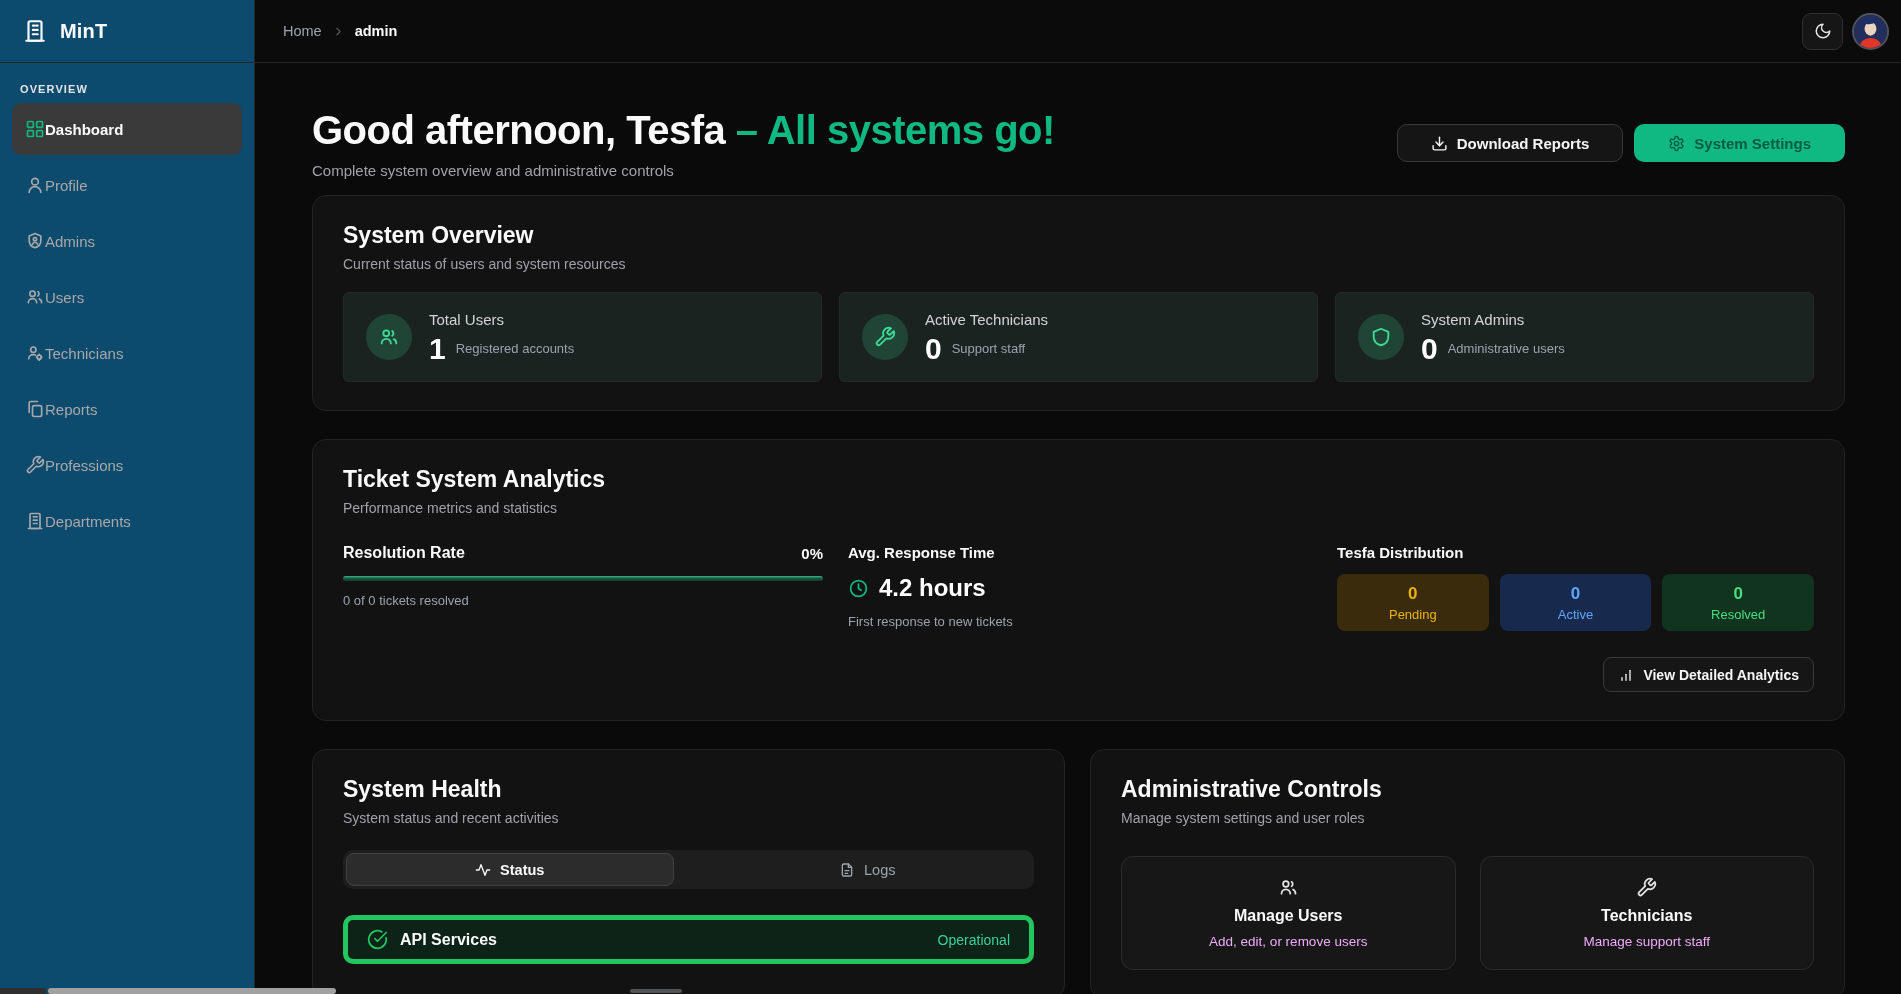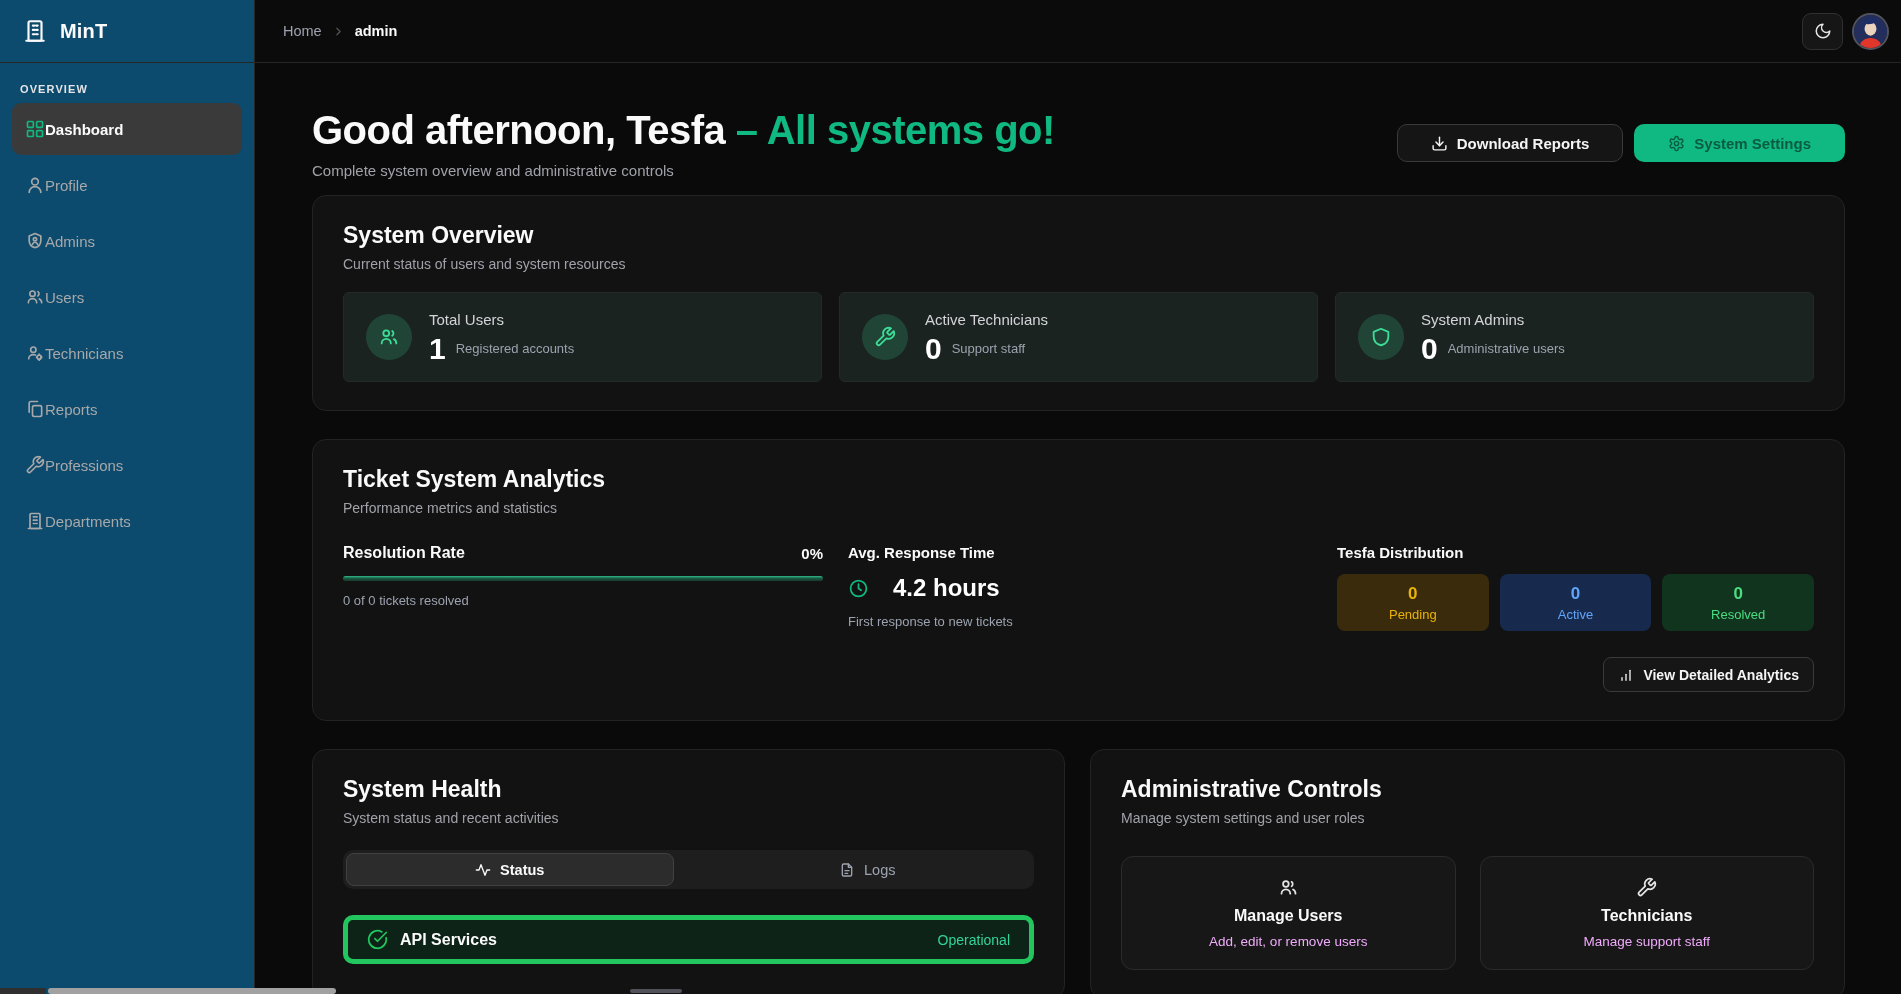--- a/index.html
+++ b/index.html
@@ -62,21 +62,21 @@
 
   
   .analytics-grid { display:grid; grid-template-columns:480px 1fr 477px; gap:25px; margin-top:28px; }
   .metric-head { display:flex; justify-content:space-between; align-items:center; }
   .metric-label { font-size:16px; font-weight:600; }
   .metric-pct { font-size:15px; font-weight:700; }
   .progress-track { margin-top:14px; height:5px; border-radius:3px; background:linear-gradient(180deg,#2fbf8c 0%,#1c5a42 45%,#153c2d 100%); position:relative; overflow:hidden; }
   .progress-fill { height:100%; background:#10b981; border-radius:3px; width:0%; }
   .metric-caption { margin-top:12px; font-size:13px; color:#9ca3af; }
   .resp-label { font-size:15px; font-weight:600; }
-  .resp-valrow { display:flex; align-items:center; gap:24px; margin-top:13px; color:#10b981; }
+  .resp-valrow { display:flex; align-items:center; gap:10px; margin-top:13px; color:#10b981; }
   .resp-value { font-size:24px; font-weight:700; color:#ffffff; }
   .dist-label { font-size:15px; font-weight:600; }
   .dist-grid { display:grid; grid-template-columns:repeat(3,1fr); gap:11px; margin-top:13px; }
   .dist-box { border-radius:8px; min-height:57px; display:flex; flex-direction:column; align-items:center; justify-content:center; gap:3px; padding:8px; }
   .dist-value { font-size:17px; font-weight:700; }
   .dist-name { font-size:13px; }
   .analytics-foot { display:flex; justify-content:flex-end; margin-top:26px; }
   .btn-outline { background:#161616; border:1px solid #3a3a3a; color:#f5f5f5; height:35px; font-size:14px; border-radius:8px; padding:0 14px; }
 
   

